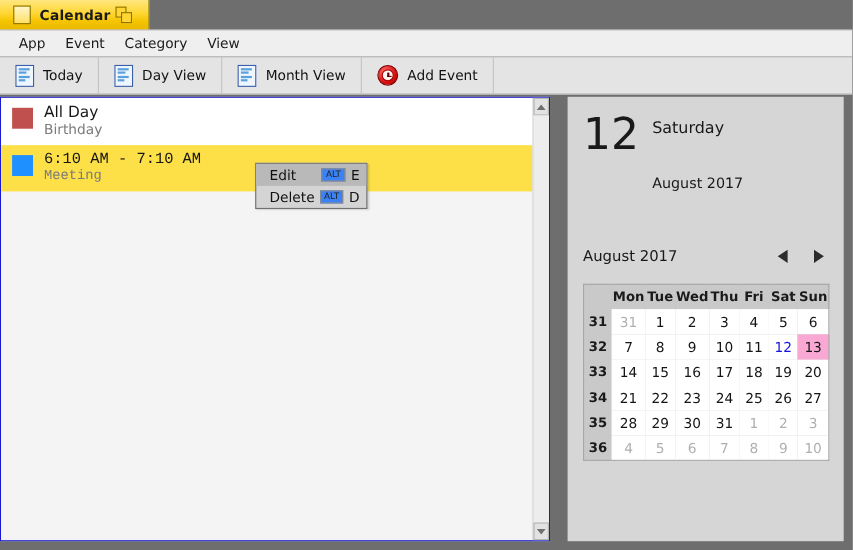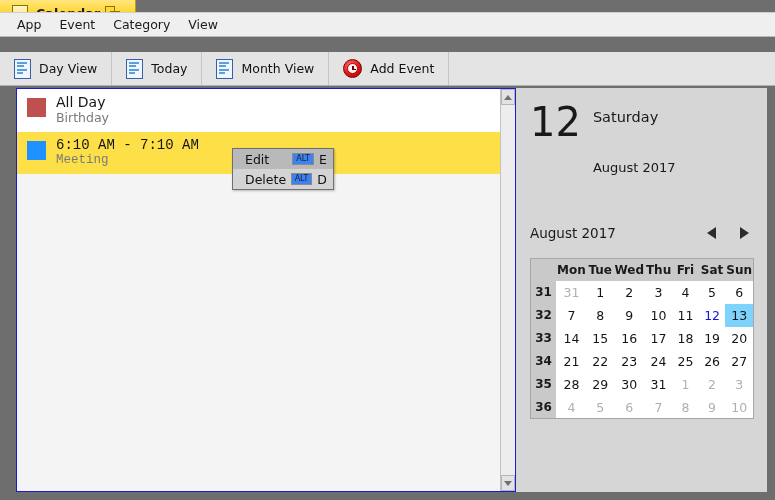--- a/index.html
+++ b/index.html
@@ -34,21 +34,21 @@
   }
   .title-restore-icon { position: relative; width: 18px; height: 16px; flex: none; margin-left: 4px; }
   .title-restore-icon i {
     position: absolute; display: block; border: 1.6px solid #8a7400; background: #ffd633;
   }
   .title-restore-icon i.back { left: 0; top: 0; width: 10px; height: 10px; }
   .title-restore-icon i.front { left: 5px; top: 5px; width: 10px; height: 10px; }
 
   
   .menubar {
-    position: absolute; left: 0; top: 12px; width: 775px; height: 25px;
+    position: absolute; left: 0; top: 27px; width: 775px; height: 25px;
     background: #efefef; border-top: 1px solid #cfcfcf; border-bottom: 1px solid #b9b9b9;
     display: flex; align-items: center; padding-left: 8px;
   }
   .menu-item {
     font-size: 12.5px; color: #1a1a1a; padding: 3px 9px; white-space: nowrap; cursor: default;
   }
 
   
   .toolbar {
     position: absolute; left: 0; top: 52px; width: 775px; height: 34px;
@@ -84,21 +84,21 @@
   .icon-clock .face {
     position: absolute; left: 3px; top: 3px; width: 11px; height: 11px;
     border-radius: 50%; background: #fff5f5; border: 1px solid #a00;
   }
   .icon-clock .hh, .icon-clock .mh { position: absolute; background: #600; }
   .icon-clock .hh { left: 8px; top: 6px; width: 1.5px; height: 4px; }
   .icon-clock .mh { left: 8px; top: 8.5px; width: 4px; height: 1.5px; }
 
   
   .eventpanel {
-    position: absolute; left: 16px; top: 88px; width: 500px; height: 404px;
+    position: absolute; left: 0; top: 88px; width: 500px; height: 404px;
     border: 1.5px solid #1a1ad0; background: #f4f4f4;
     display: flex;
   }
   .eventlist { flex: 1; position: relative; background: #f4f4f4; overflow: hidden; }
   .event-row {
     display: flex; align-items: flex-start; gap: 10px;
     padding: 6px 8px 7px 10px; cursor: default;
   }
   .event-row.white { background: #ffffff; }
   .event-row.sel   { background: #fde047; font-family: Liberation Mono, monospace; }
@@ -177,21 +177,21 @@
   .cal td.wknum {
     width: 24px; height: 23px; font-size: 12px; color: #1a1a1a;
     background: #c9c9c9; text-align: center; font-weight: bold;
   }
   .cal td.day {
     width: 25px; height: 23px; font-size: 12.5px; color: #151515;
     background: #ffffff; text-align: center; cursor: default;
   }
   .cal td.day.adj { color: #b0b0b0; }
   .cal td.day.today { color: #1414e0; }
-  .cal td.day.selected { background: #7dd3fc; }
+  .cal td.day.selected { background: #f9a8d4; }
 </style>
 </head>
 <body>
 
 <div id="app">
 
   <div class="titlebar">
     <div class="title-tab">
       <span class="title-doc-icon"></span>
       <span class="title-text">Calendar</span>
@@ -211,31 +211,31 @@
 
   <div class="toolbar">
     <div class="tb-btn">
       <span class="icon-doc">
         <span class="sheet"></span>
           <span class="ln l1"></span>
           <span class="ln l2"></span>
           <span class="ln l3"></span>
           <span class="ln l4"></span>
       </span>
-      <span class="tb-label">Day View</span>
+      <span class="tb-label">Today</span>
     </div>
     <div class="tb-btn">
       <span class="icon-doc">
         <span class="sheet"></span>
           <span class="ln l1"></span>
           <span class="ln l2"></span>
           <span class="ln l3"></span>
           <span class="ln l4"></span>
       </span>
-      <span class="tb-label">Today</span>
+      <span class="tb-label">Day View</span>
     </div>
     <div class="tb-btn">
       <span class="icon-doc">
         <span class="sheet"></span>
           <span class="ln l1"></span>
           <span class="ln l2"></span>
           <span class="ln l3"></span>
           <span class="ln l4"></span>
       </span>
       <span class="tb-label">Month View</span>

